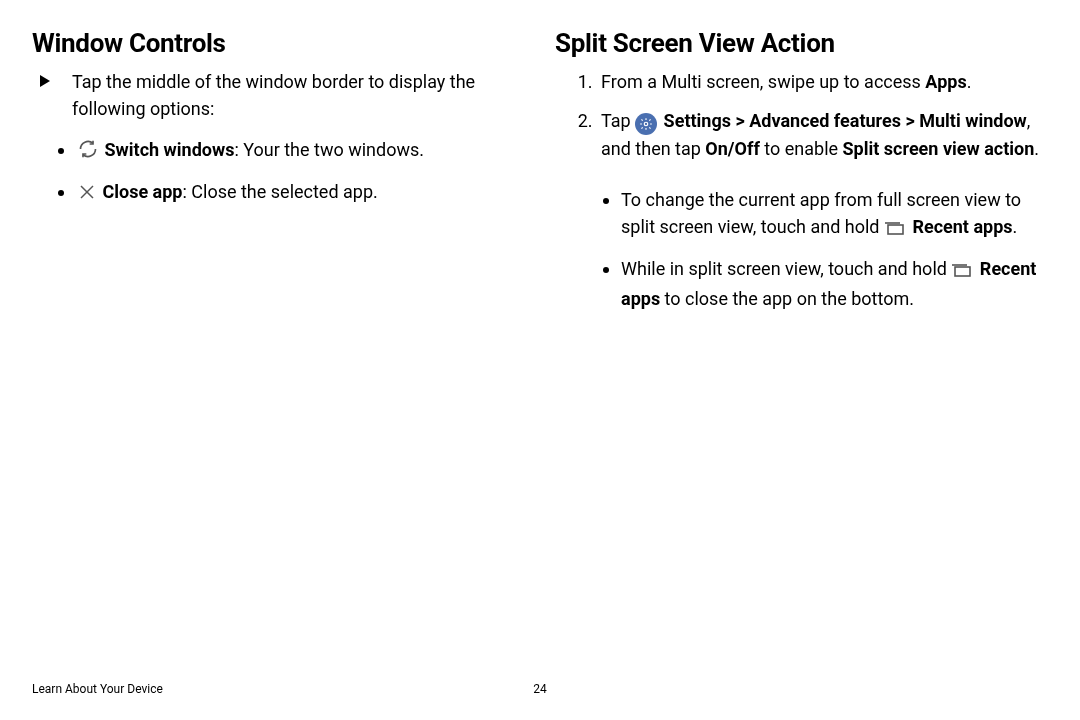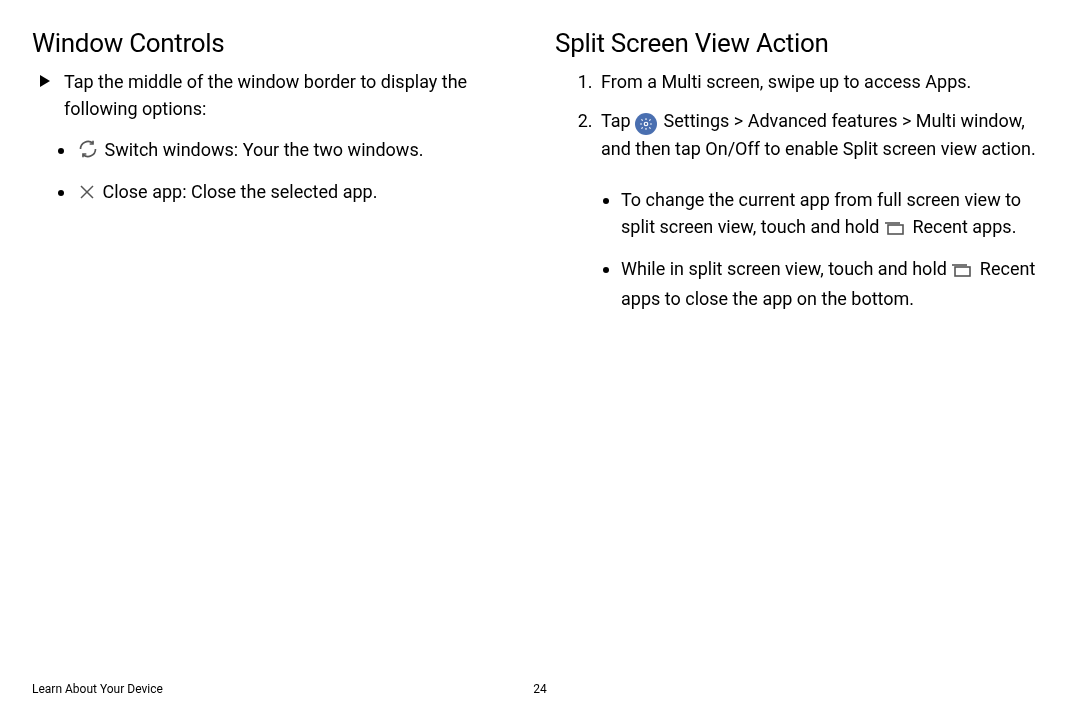--- a/index.html
+++ b/index.html
@@ -14,33 +14,33 @@
     }
     .columns {
       display: flex;
       gap: 30px;
     }
     .col {
       flex: 1;
     }
     h2 {
       font-size: 26px;
-      font-weight: 400;
+      font-weight: 700;
       margin-bottom: 10px;
       letter-spacing: -0.3px;
     }
     p.intro {
       font-size: 18px;
       line-height: 1.4;
       margin-bottom: 18px;
     }
     .arrow-item {
       display: flex;
       align-items: flex-start;
-      gap: 12px;
+      gap: 20px;
       font-size: 18px;
       line-height: 1.5;
       margin-bottom: 14px;
       margin-left: 6px;
     }
     .arrow-marker {
       flex-shrink: 0;
     }
     ol {
       list-style: decimal;
@@ -63,21 +63,21 @@
       padding-left: 2px;
     }
     ul.nested {
       list-style: disc;
       margin-top: 24px;
       padding-left: 20px;
     }
     ul.nested > li {
       margin-bottom: 12px;
     }
-    strong { font-weight: 400; }
+    strong { font-weight: 700; }
     .icon-inline {
       display: inline-block;
       vertical-align: -3px;
       margin-right: 2px;
     }
     .settings-badge {
       display: inline-flex;
       align-items: center;
       justify-content: center;
       width: 22px;

